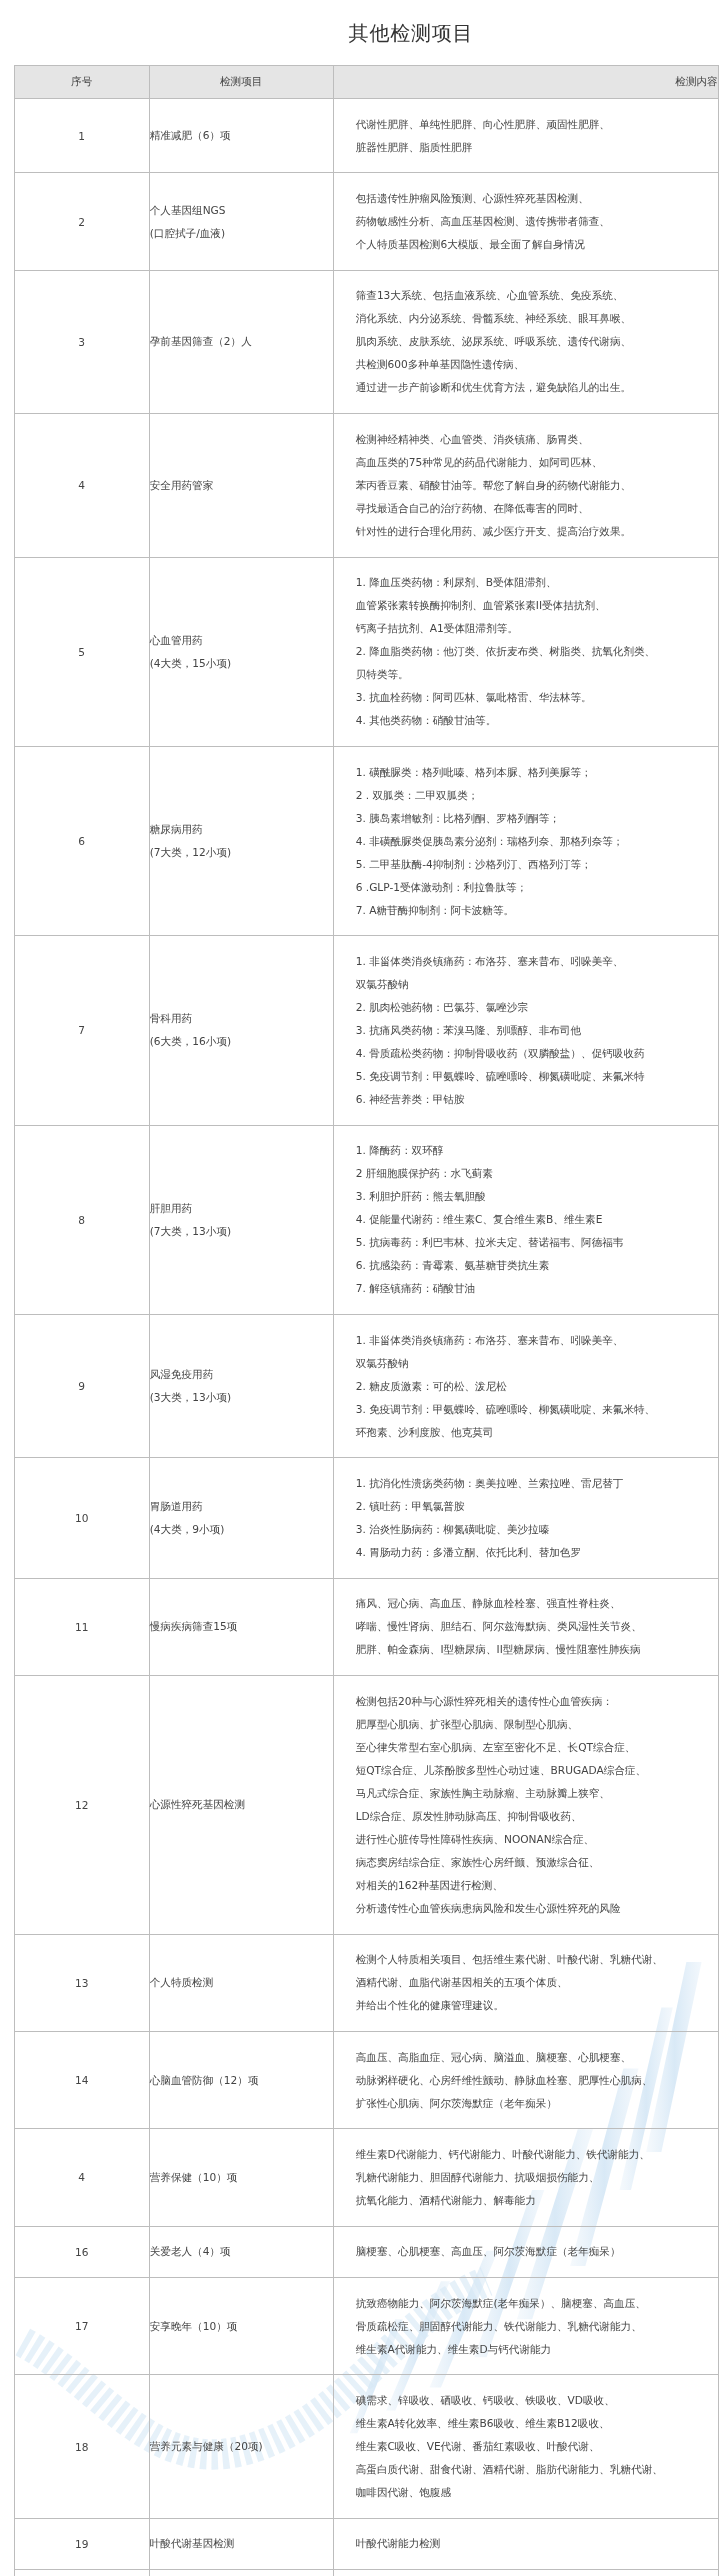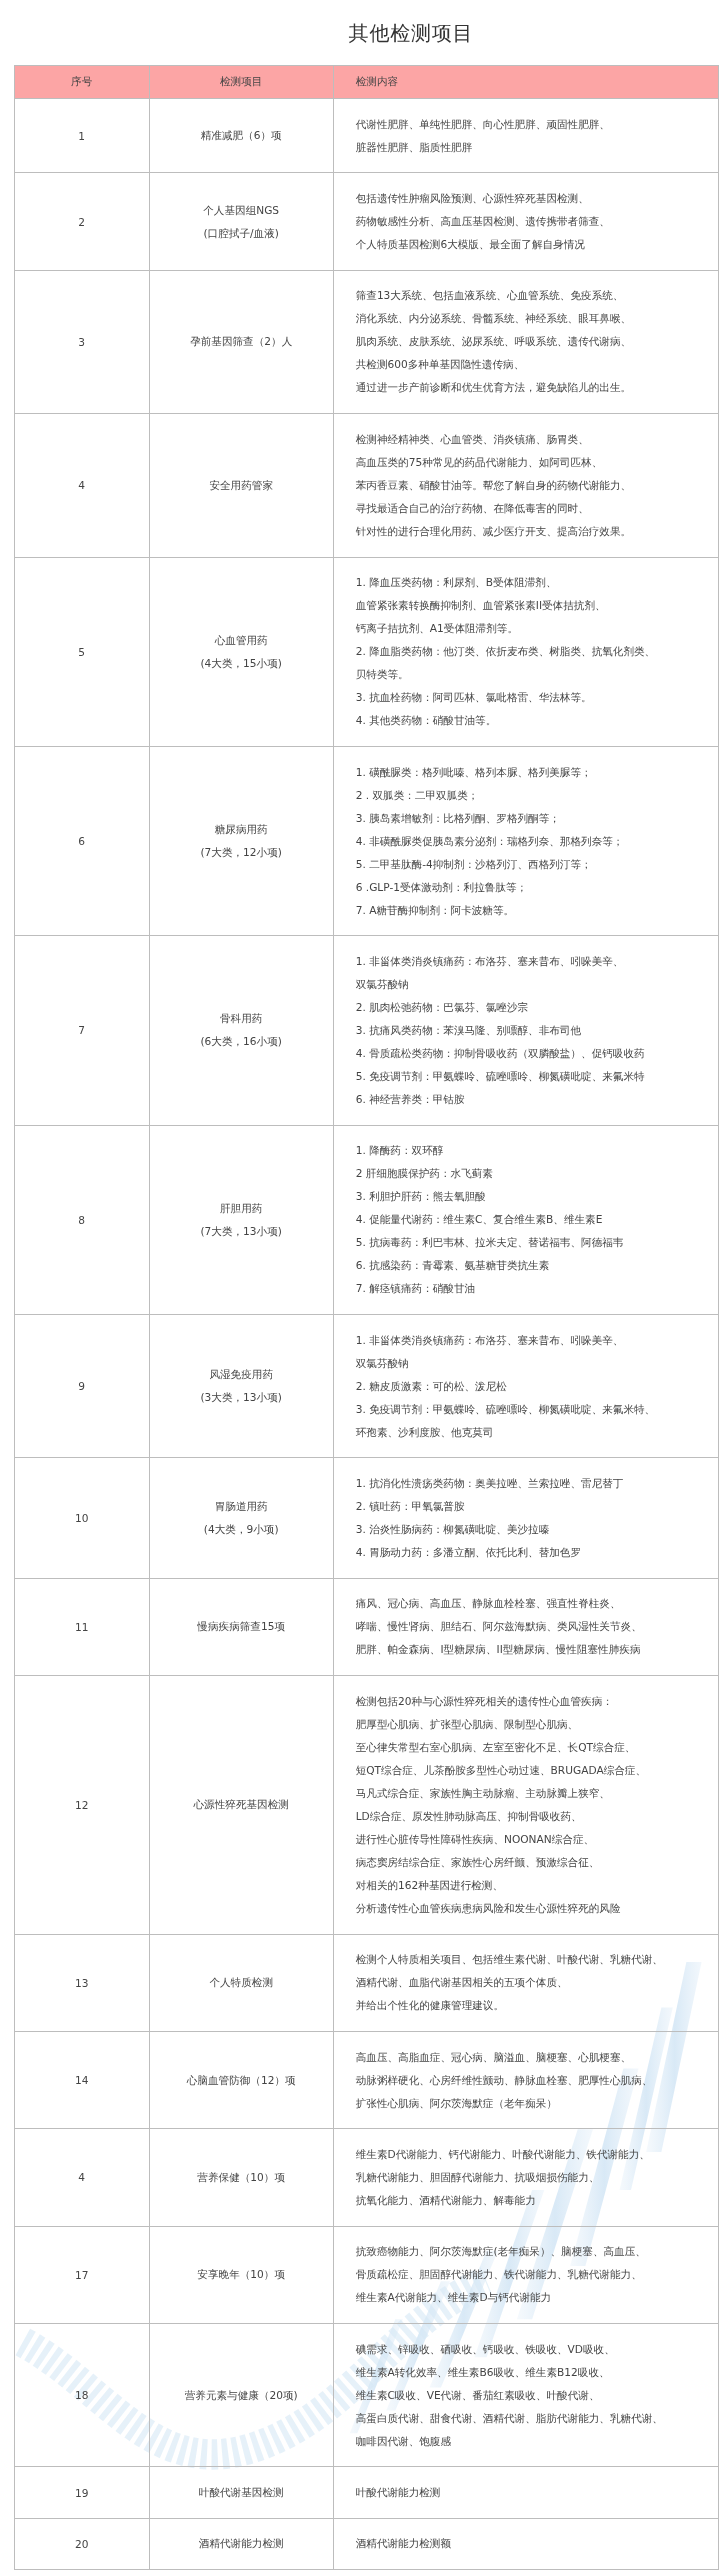--- a/index.html
+++ b/index.html
@@ -12,27 +12,27 @@
   .page-title {
     position: absolute; top: 20px; left: 0; width: 726px; text-align: center;
     font-size: 20px; color: #333; letter-spacing: 0.8px; z-index: 2; margin-left: 48px;
   }
   table.items {
     position: absolute; left: 13.7px; top: 65px; width: 704px;
     border-collapse: collapse; table-layout: fixed; z-index: 2;
     font-size: 10.6px; color: #444;
   }
   table.items th, table.items td { border: 0.8px solid #bdbdbd; vertical-align: middle; padding: 0; }
-  table.items th { background: #fca5a5; font-weight: normal; height: 32px; font-size: 10.6px; color: #444; }
+  table.items th { background: #e5e5e5; font-weight: normal; height: 32px; font-size: 10.6px; color: #444; }
   col.c-no { width: 135px; }
   col.c-name { width: 184px; }
   col.c-content { width: 385px; }
-  .th-content { text-align: left; padding-left: 22px !important; }
+  .th-content { text-align: right; padding-left: 22px !important; }
   td.no { text-align: center; }
-  td.name { text-align: center; line-height: 23px; }
+  td.name { text-align: left; line-height: 23px; }
   td.content { padding: 13.7px 7.6px 13.7px 22px !important; line-height: 23px; }
   .line { display: block; white-space: nowrap; }
   .name-line { display: block; }
 </style>
 </head>
 <body>
 
 <svg class="watermark" viewBox="0 0 955 800" preserveAspectRatio="none">
   <defs>
     <linearGradient id="wm" x1="0" y1="0" x2="1" y2="0">
@@ -264,20 +264,29 @@
         <td class="no">4</td>
         <td class="name">
           <span class="name-line">营养保健（10）项</span>
         </td>
         <td class="content">
           <span class="line">维生素D代谢能力、钙代谢能力、叶酸代谢能力、铁代谢能力、</span>
           <span class="line">乳糖代谢能力、胆固醇代谢能力、抗吸烟损伤能力、</span>
           <span class="line">抗氧化能力、酒精代谢能力、解毒能力</span>
         </td>
       </tr>
+      <tr style="height: 49px;">
+        <td class="no">16</td>
+        <td class="name">
+          <span class="name-line">关爱老人（4）项</span>
+        </td>
+        <td class="content">
+          <span class="line">脑梗塞、心肌梗塞、高血压、阿尔茨海默症（老年痴呆）</span>
+        </td>
+      </tr>
       <tr style="height: 88px;">
         <td class="no">17</td>
         <td class="name">
           <span class="name-line">安享晚年（10）项</span>
         </td>
         <td class="content">
           <span class="line">抗致癌物能力、阿尔茨海默症(老年痴呆）、脑梗塞、高血压、</span>
           <span class="line">骨质疏松症、胆固醇代谢能力、铁代谢能力、乳糖代谢能力、</span>
           <span class="line">维生素A代谢能力、维生素D与钙代谢能力</span>
         </td>

